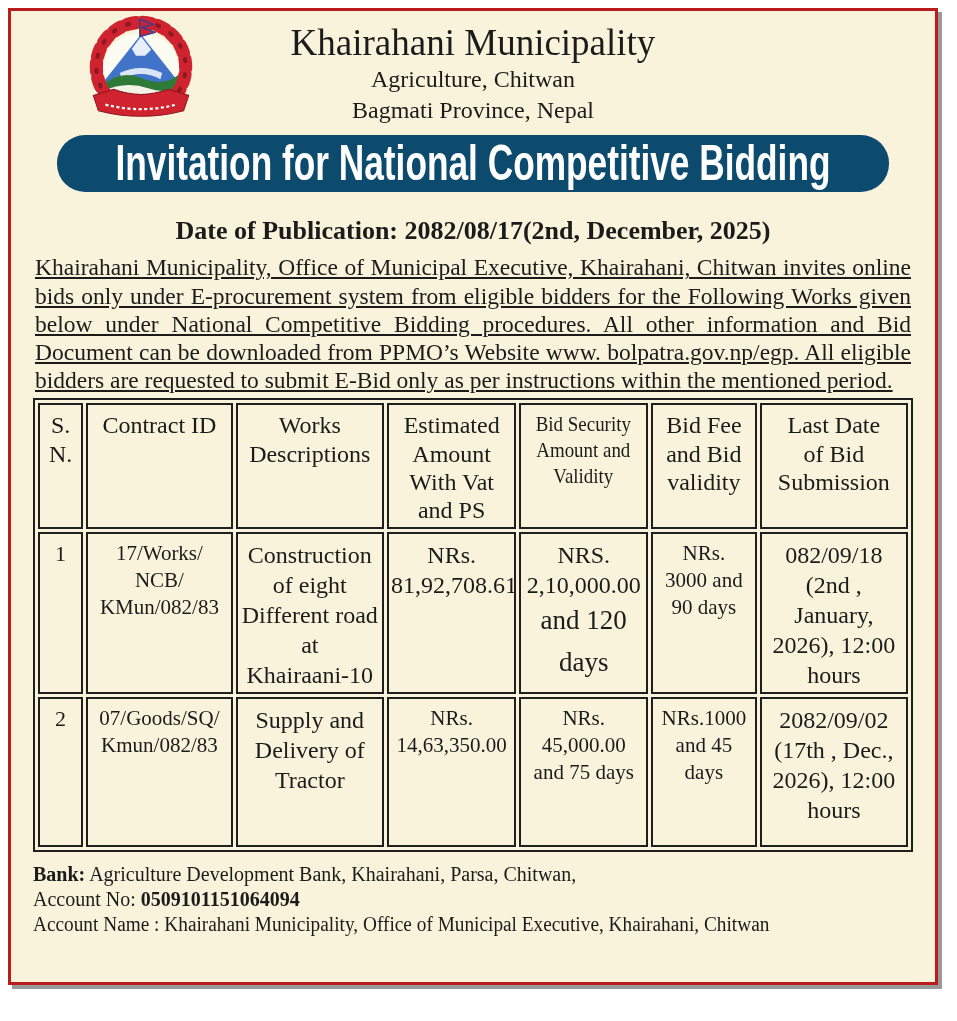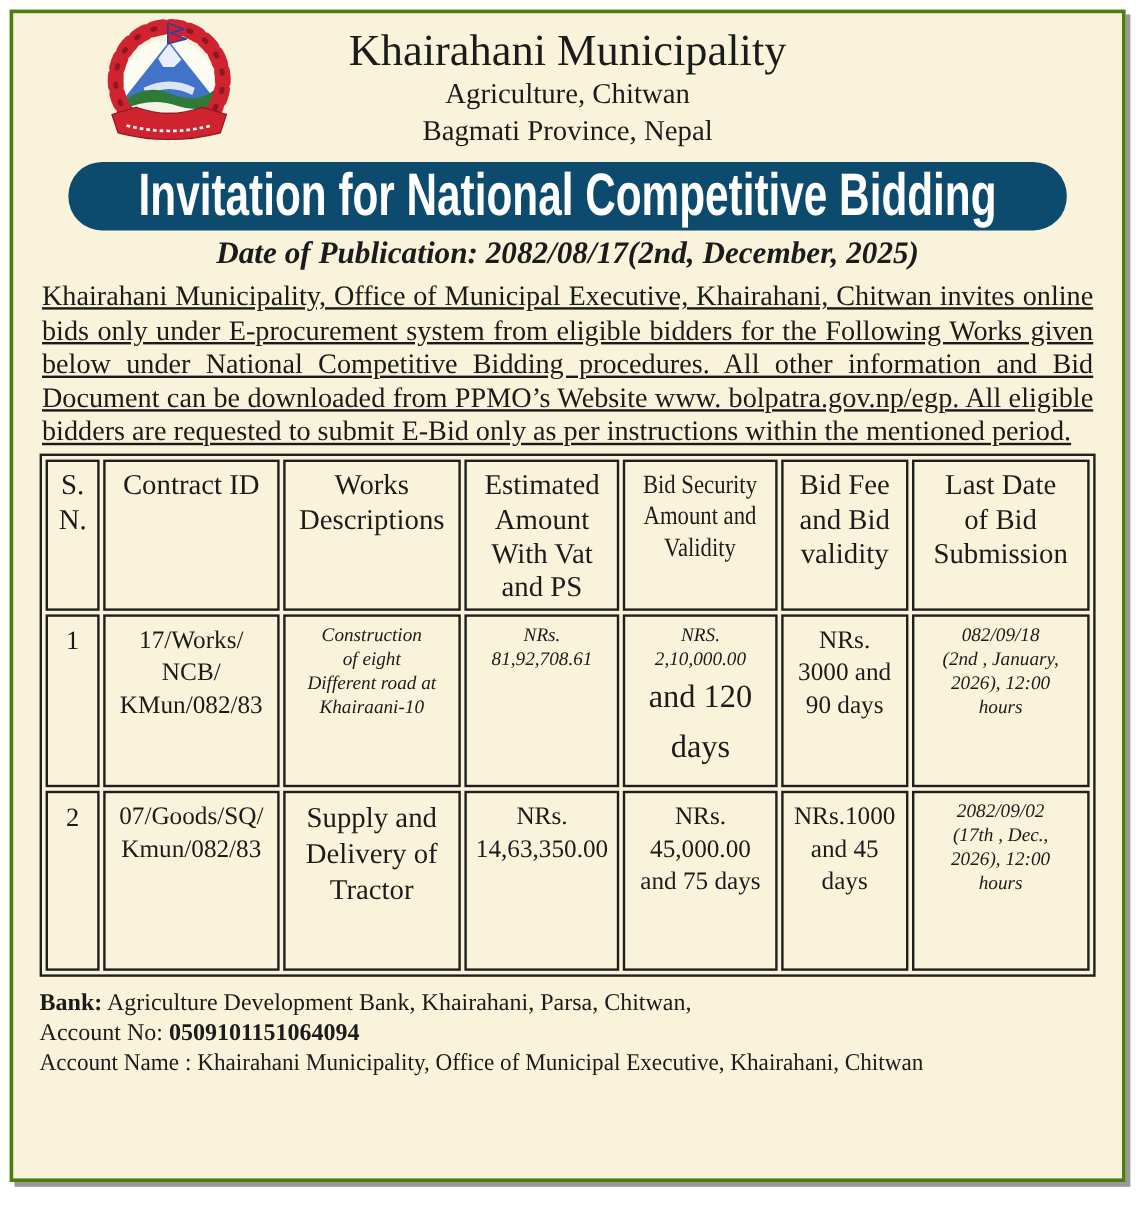--- a/index.html
+++ b/index.html
@@ -1,44 +1,44 @@
 <!DOCTYPE html>
 <html><head>
 <meta charset="utf-8">
 <style>
   html,body{margin:0;padding:0;background:#ffffff;}
   .page{position:relative;width:957px;height:1021px;background:#ffffff;overflow:hidden;
         font-family:"Liberation Serif", serif;color:#1b1b1b;}
   .doc{position:absolute;left:8px;top:8px;width:924px;height:971px;background:#f8f3da;
-       border:3px solid #4d7c0f;box-shadow:4px 4px 0 rgba(70,70,70,.55);overflow:hidden;}
+       border:3px solid #b91c1c;box-shadow:4px 4px 0 rgba(70,70,70,.55);overflow:hidden;}
   
   .hdr{position:relative;text-align:center;padding-top:12px;}
   .emblem{position:absolute;left:64px;top:4px;width:132px;height:104px;}
   .title1{font-size:37px;line-height:1.08;}
   .title2{font-size:45px;line-height:1.1;}
   .addr{font-size:24px;line-height:1.22;margin-top:2px;}
   
   .banner{margin:10px 46px 0 46px;height:57px;background:#0c4a6e;border-radius:28px;
           display:flex;align-items:center;justify-content:center;overflow:hidden;}
   .banner-text{display:inline-block;font-family:"Liberation Sans", sans-serif;font-weight:800;
                font-size:43px;color:#ffffff;white-space:nowrap;letter-spacing:0px;
                transform:scale(0.82,1.16);}
-  .pubdate{text-align:center;font-size:26px;font-weight:bold;font-style:italic;margin-top:4px;}
+  .pubdate{text-align:center;font-size:26px;font-weight:bold;margin-top:24px;}
   
   .intro{margin:7px 24px 4px 24px;font-size:23.5px;line-height:1.2;text-align:justify;text-decoration:underline;}
   
   table.bids{margin:2px auto 0 auto;width:880px;table-layout:fixed;
              border-collapse:separate;border-spacing:3px;border:2px solid #1f1f1f;}
   table.bids th, table.bids td{border:2px solid #1f1f1f;vertical-align:top;text-align:center;
              padding:6px 2px 2px 2px;font-weight:normal;background:transparent;overflow:hidden;}
   .ml{white-space:pre-line;display:block;}
   .r-head th{height:104px;font-size:24px;line-height:1.18;}
   .r1 td{height:132px;}
   .r2 td{height:138px;}
-  .sz20{font-size:16px;line-height:1.25;font-style:italic;}
+  .sz20{font-size:24px;line-height:1.25;}
   .sz21{font-size:21px;line-height:1.3;}
   .sz22{font-size:22px;line-height:1.3;}
   .sz24{font-size:24px;line-height:1.25;}
   .szbig{font-size:27px;line-height:1.55;}
   .cond{display:inline-block;transform:scaleX(0.86);transform-origin:center top;font-size:22px;}
   
   .bank{margin:10px 22px 0 22px;font-size:20px;line-height:1.26;}
   .b{font-weight:bold;}
   .tight{display:inline-block;transform:scaleX(0.965);transform-origin:left center;white-space:nowrap;}
 </style>

